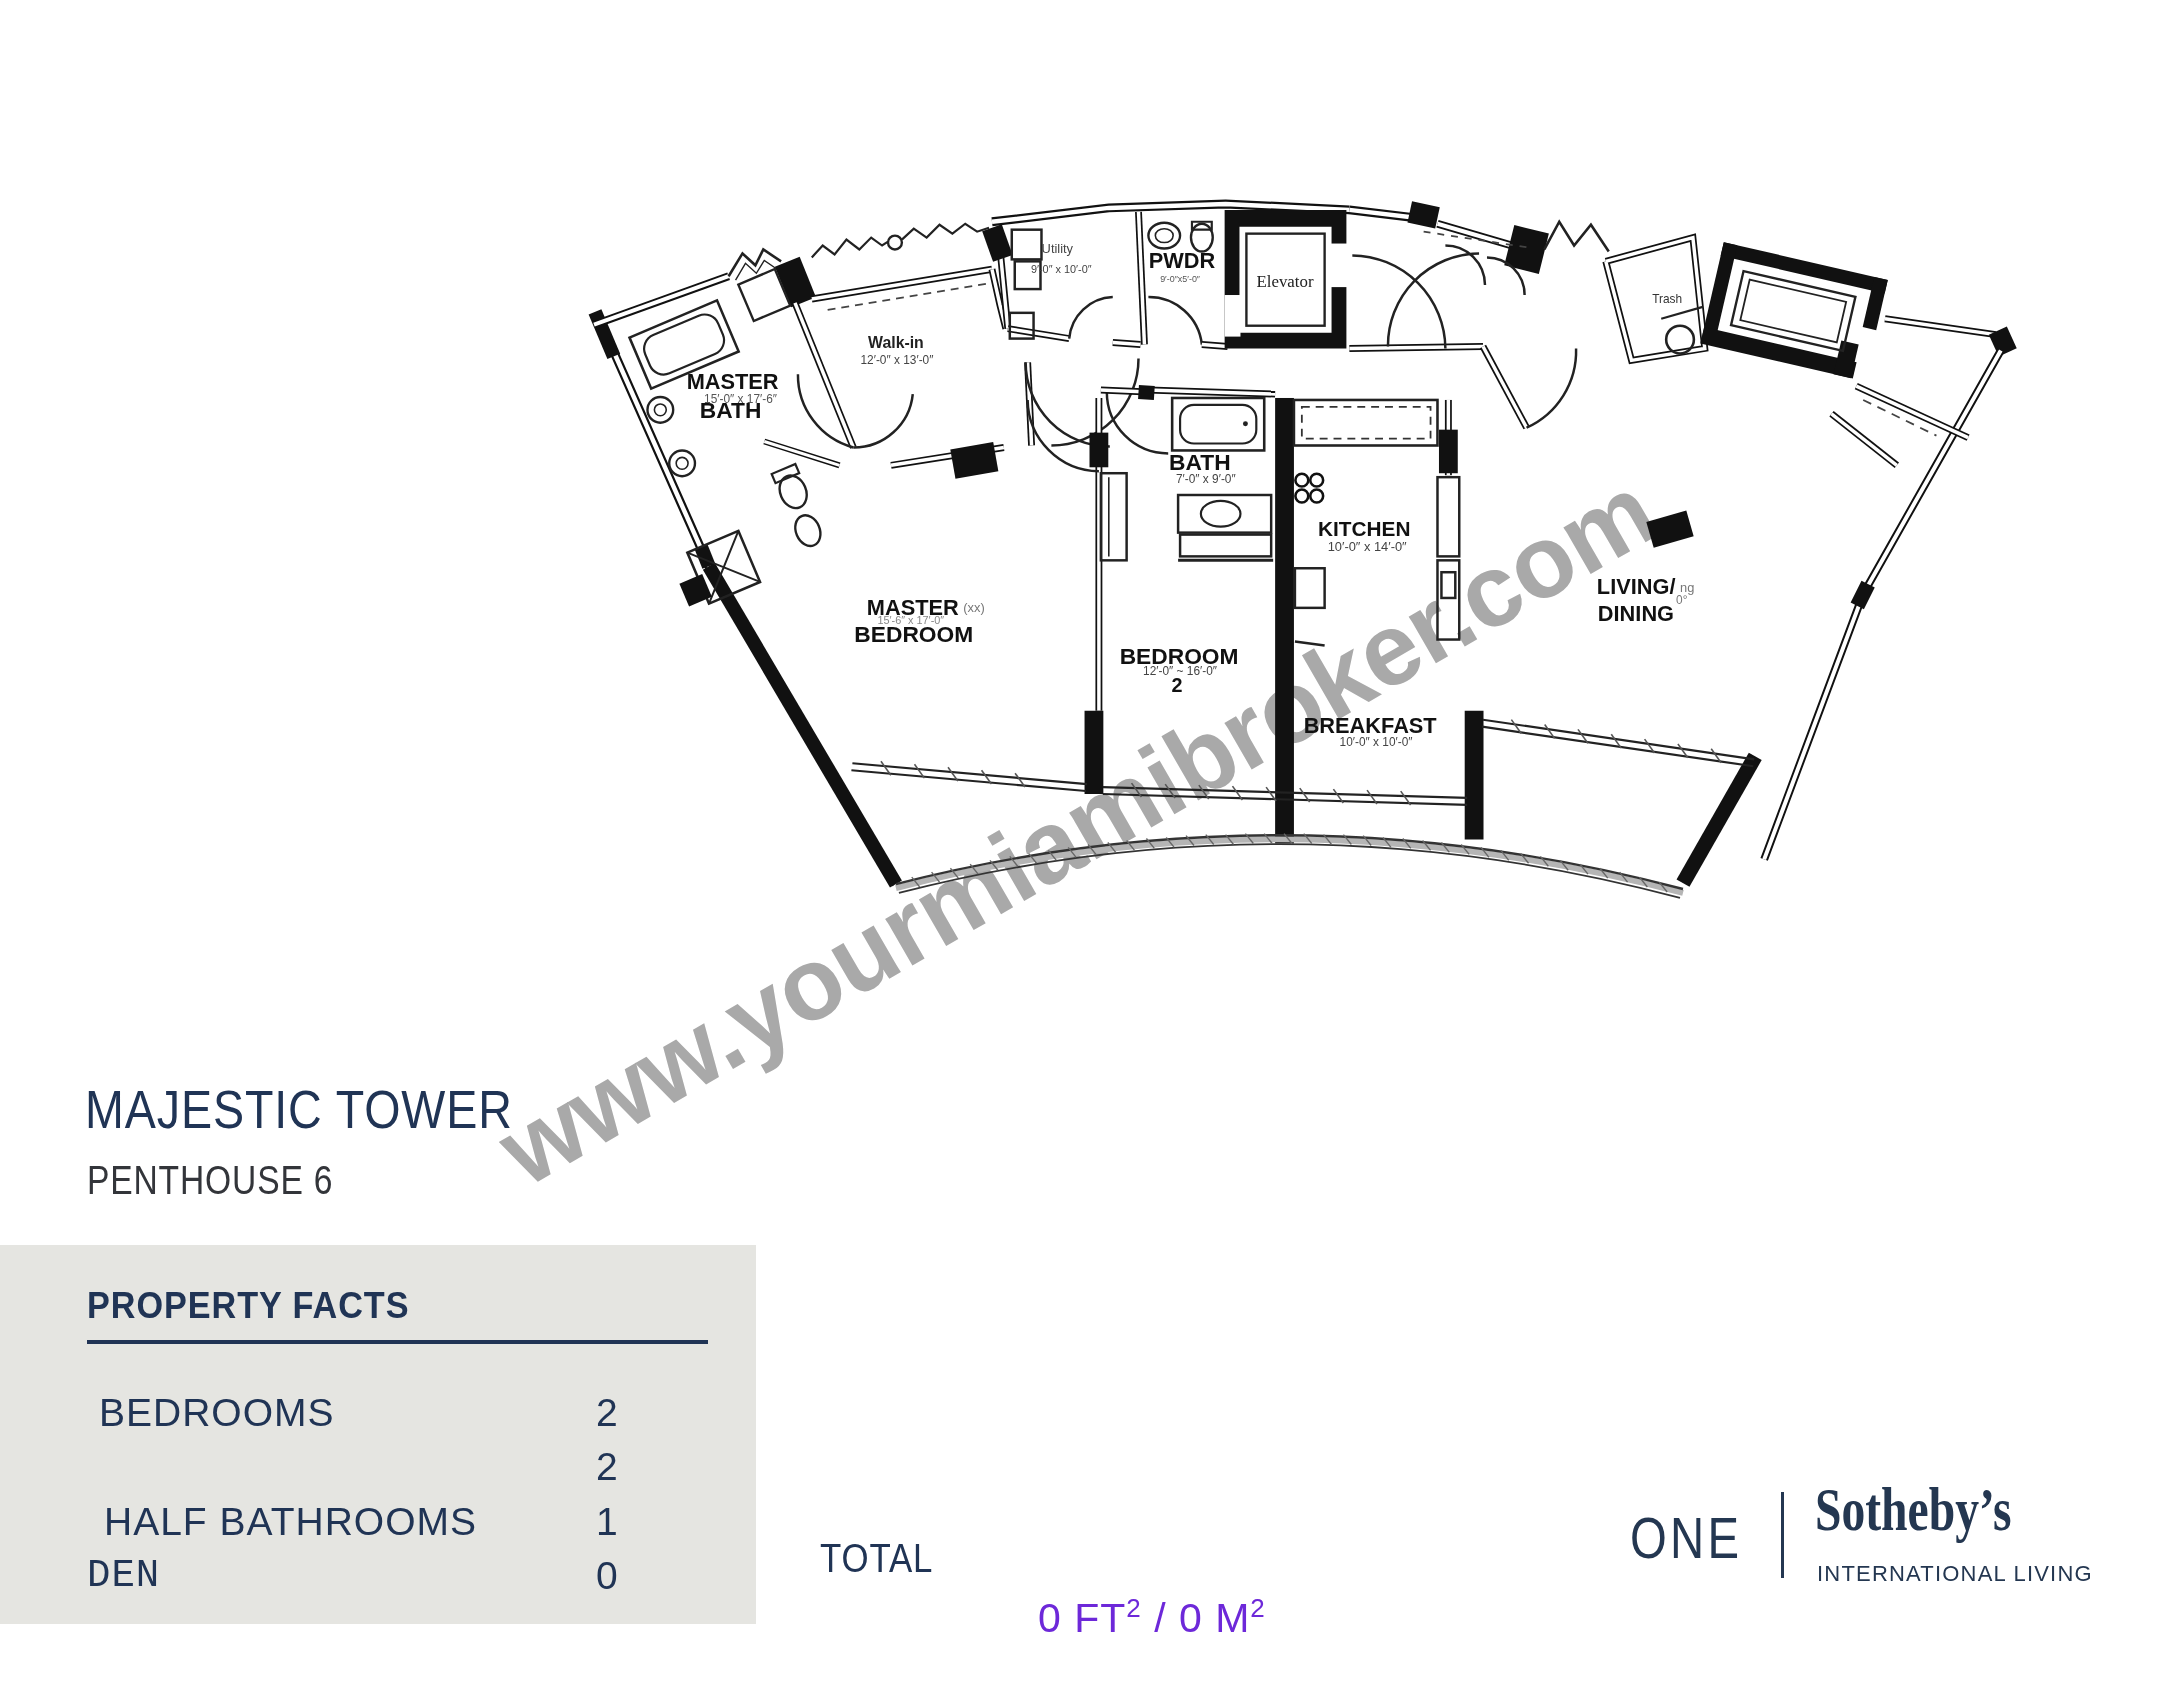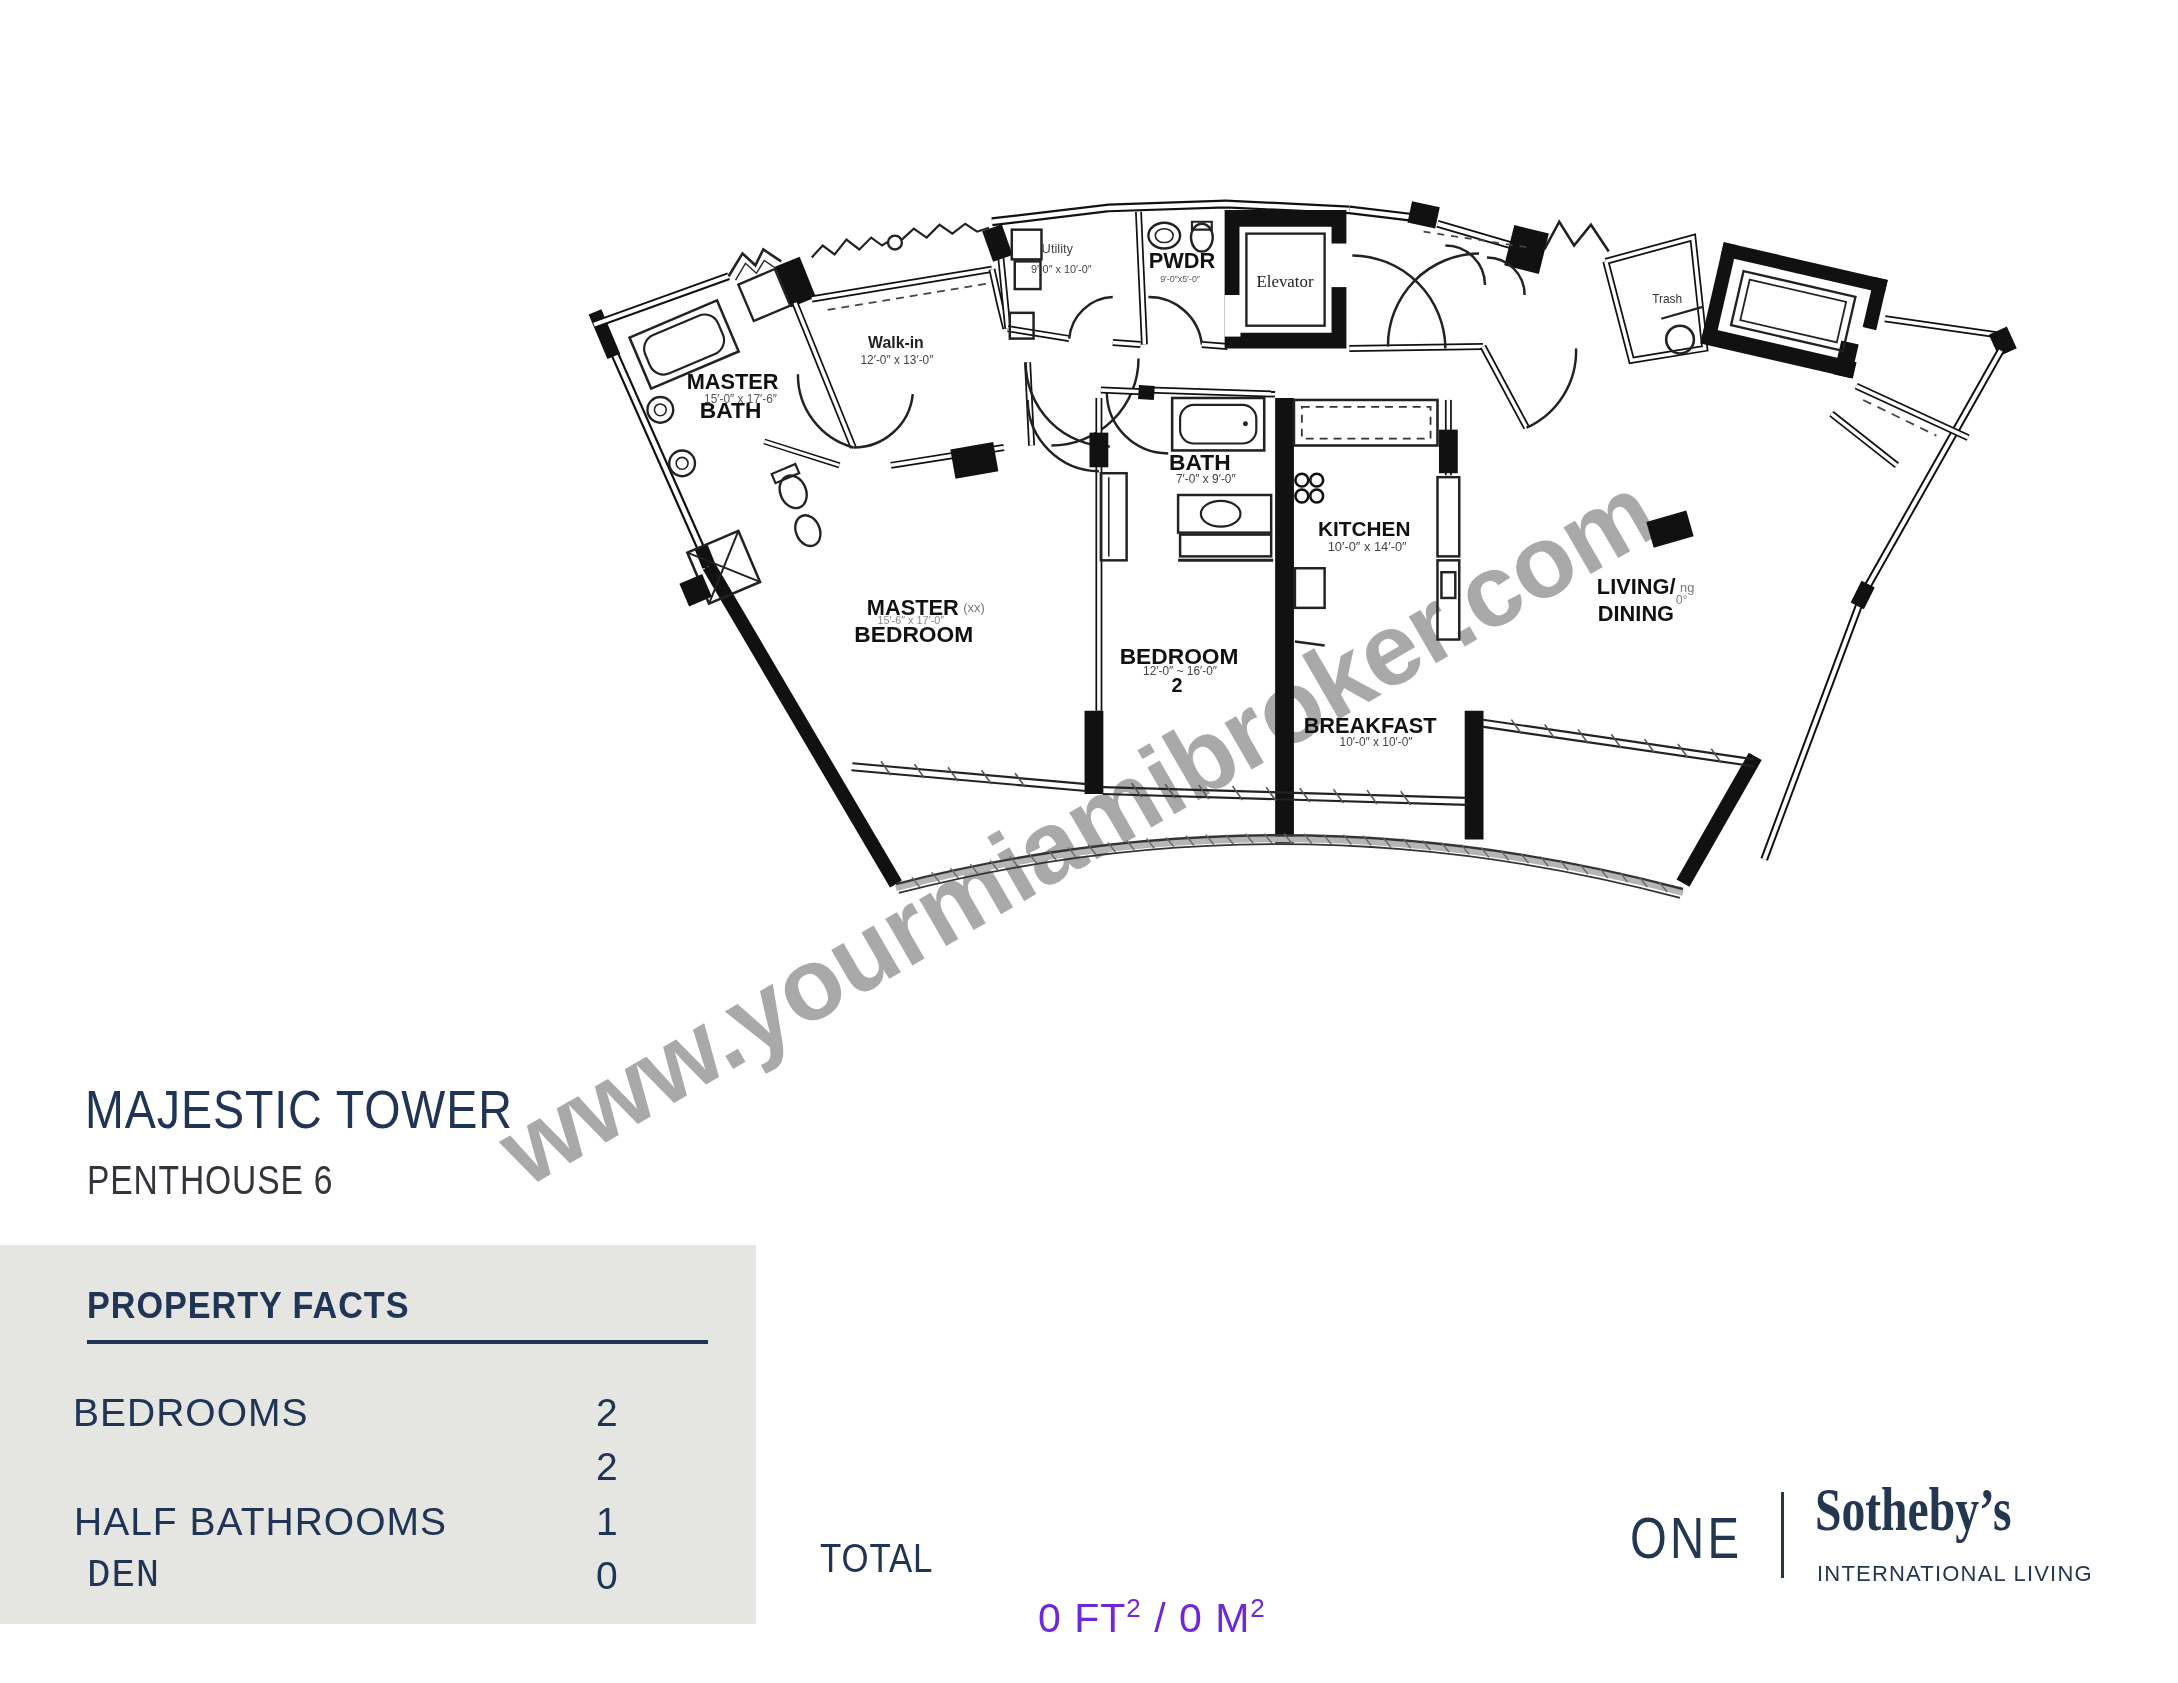--- a/index.html
+++ b/index.html
@@ -460,26 +460,26 @@
   <div id="title" class="abs">MAJESTIC TOWER</div>
 
   <div id="subtitle" class="abs">PENTHOUSE 6</div>
 
   <div id="panel" class="abs"></div>
 
   <div id="pfhead" class="abs">PROPERTY FACTS</div>
 
   <div id="pfrule" class="abs"></div>
 
-  <div class="abs frow" style="left:73px;top:1391px;">BEDROOMS</div>
+  <div class="abs frow" style="left:99px;top:1391px;">BEDROOMS</div>
   <div class="abs frow" style="left:596px;top:1391px;">2</div>
 
   <div class="abs frow" style="left:596px;top:1445px;">2</div>
 
-  <div class="abs frow" style="left:74px;top:1500px;">HALF BATHROOMS</div>
+  <div class="abs frow" style="left:104px;top:1500px;">HALF BATHROOMS</div>
   <div class="abs frow" style="left:596px;top:1500px;">1</div>
 
   <div class="abs frow" style="left:87px;top:1554px;font-family:Liberation Mono, monospace;">DEN</div>
   <div class="abs frow" style="left:596px;top:1554px;">0</div>
 
   <div id="total" class="abs">TOTAL</div>
 
   <div id="tval" class="abs">0 FT<sup>2</sup> / 0 M<sup>2</sup></div>
 
   <div id="one" class="abs">ONE</div>

